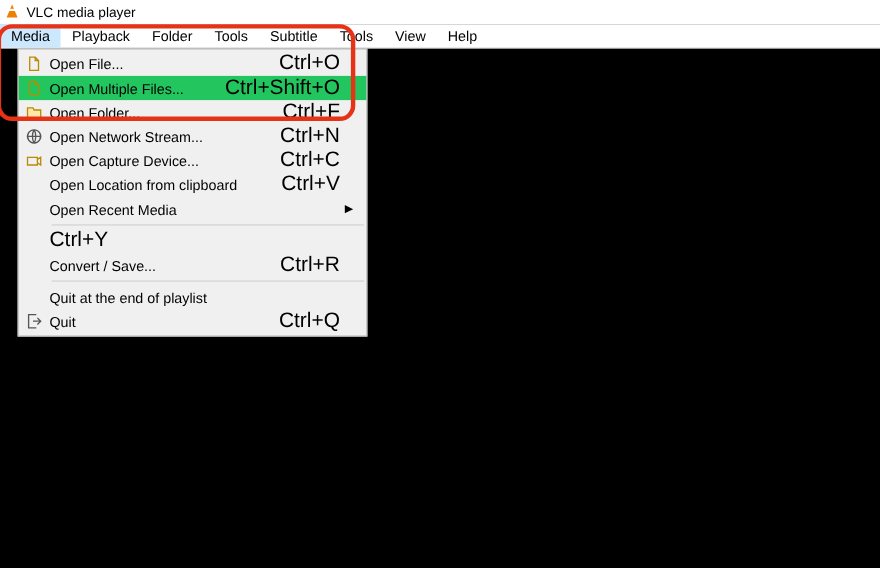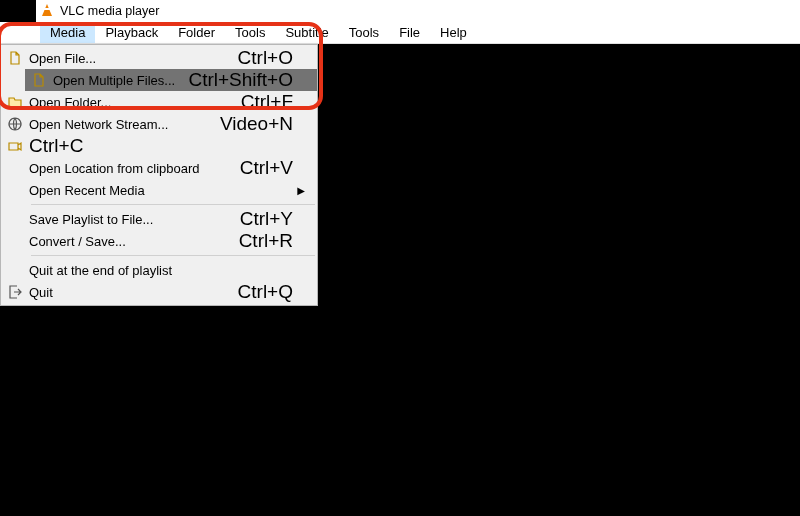--- a/index.html
+++ b/index.html
@@ -12,21 +12,20 @@
     overflow: hidden;
     position: relative;
   }
   .titlebar {
     background: #fff;
     height: 22px;
     display: flex;
     align-items: center;
     padding-left: 4px;
     gap: 6px;
-    margin-left: 36px;
   }
   .vlc-cone {
     width: 14px; height: 14px;
     position: relative;
   }
   .vlc-cone::before {
     content: "";
     position: absolute;
     left: 2px; top: 0;
     border-left: 5px solid transparent;
@@ -40,48 +39,47 @@
     width: 8px; height: 2px;
     background: #fff;
   }
   .title-text { font-size: 12.5px; color: #000; }
   .menubar {
     background: #fff;
     height: 22px;
     display: flex;
     align-items: stretch;
     border-bottom: 1px solid #e0e0e0;
-    padding-left: 40px;
   }
   .menu-top {
     padding: 3px 10px;
     cursor: default;
     display: flex;
     align-items: center;
     color: #000;
   }
   .menu-top.open { background: #cce8ff; }
   .dropdown {
     position: absolute;
-    left: 0;
+    left: 16px;
     top: 44px;
     width: 318px;
     background: #f0f0f0;
     border: 1px solid #b7b7b7;
     box-shadow: 2px 2px 4px rgba(0,0,0,0.25);
     padding: 2px 0;
   }
   .menu-item {
     height: 22px;
     display: flex;
     align-items: center;
     padding: 0 6px 0 0;
     cursor: default;
   }
-  .menu-item.highlight { background: #737373; margin-left: 24px; }
+  .menu-item.highlight { background: #22c55e; }
   .menu-icon {
     width: 28px;
     display: flex;
     justify-content: center;
     align-items: center;
     color: #555;
   }
   .menu-label {
     flex: 1;
     color: #000;
@@ -123,21 +121,21 @@
   <span class="title-text">VLC media player</span>
 </div>
 
 <div class="menubar" id="menubar">
     <div class="menu-top open">Media</div>
     <div class="menu-top">Playback</div>
     <div class="menu-top">Folder</div>
     <div class="menu-top">Tools</div>
     <div class="menu-top">Subtitle</div>
     <div class="menu-top">Tools</div>
-    <div class="menu-top">File</div>
+    <div class="menu-top">View</div>
     <div class="menu-top">Help</div>
   </div>
 
 <div class="dropdown" id="dropdown">
     <div class="menu-item">
       <span class="menu-icon">
         <svg width="16" height="16" viewBox="0 0 16 16">
           <path fill="none" stroke="#b98b00" stroke-width="1.2" d="M4 2h5l3 3v9H4z M9 2v3h3"></path>
         </svg>
       </span>
@@ -162,44 +160,44 @@
       <span class="menu-label">Open Folder...</span>
       <span class="menu-shortcut">Ctrl+F</span>
     </div>
     <div class="menu-item">
       <span class="menu-icon">
         <svg width="16" height="16" viewBox="0 0 16 16">
           <path fill="none" stroke="#555" stroke-width="1.2" d="M8 2a6 6 0 1 0 .01 0z M2 8h12 M8 2c2 3 2 9 0 12 M8 2c-2 3-2 9 0 12"></path>
         </svg>
       </span>
       <span class="menu-label">Open Network Stream...</span>
-      <span class="menu-shortcut">Video+N</span>
+      <span class="menu-shortcut">Ctrl+N</span>
     </div>
     <div class="menu-item">
       <span class="menu-icon">
         <svg width="16" height="16" viewBox="0 0 16 16">
           <path fill="none" stroke="#b98b00" stroke-width="1.2" d="M2 5h9v7H2z M11 7l3-2v7l-3-2"></path>
         </svg>
       </span>
+      <span class="menu-label">Open Capture Device...</span>
       <span class="menu-shortcut">Ctrl+C</span>
     </div>
     <div class="menu-item">
       <span class="menu-icon"></span>
       <span class="menu-label">Open Location from clipboard</span>
       <span class="menu-shortcut">Ctrl+V</span>
     </div>
     <div class="menu-item">
       <span class="menu-icon"></span>
       <span class="menu-label">Open Recent Media</span>
       <span class="menu-arrow">▶</span>
     </div>
     <div class="menu-sep"></div>
     <div class="menu-item">
       <span class="menu-icon"></span>
-      <span class="menu-label">Save Playlist to File...</span>
       <span class="menu-shortcut">Ctrl+Y</span>
     </div>
     <div class="menu-item">
       <span class="menu-icon"></span>
       <span class="menu-label">Convert / Save...</span>
       <span class="menu-shortcut">Ctrl+R</span>
     </div>
     <div class="menu-sep"></div>
     <div class="menu-item">
       <span class="menu-icon"></span>

